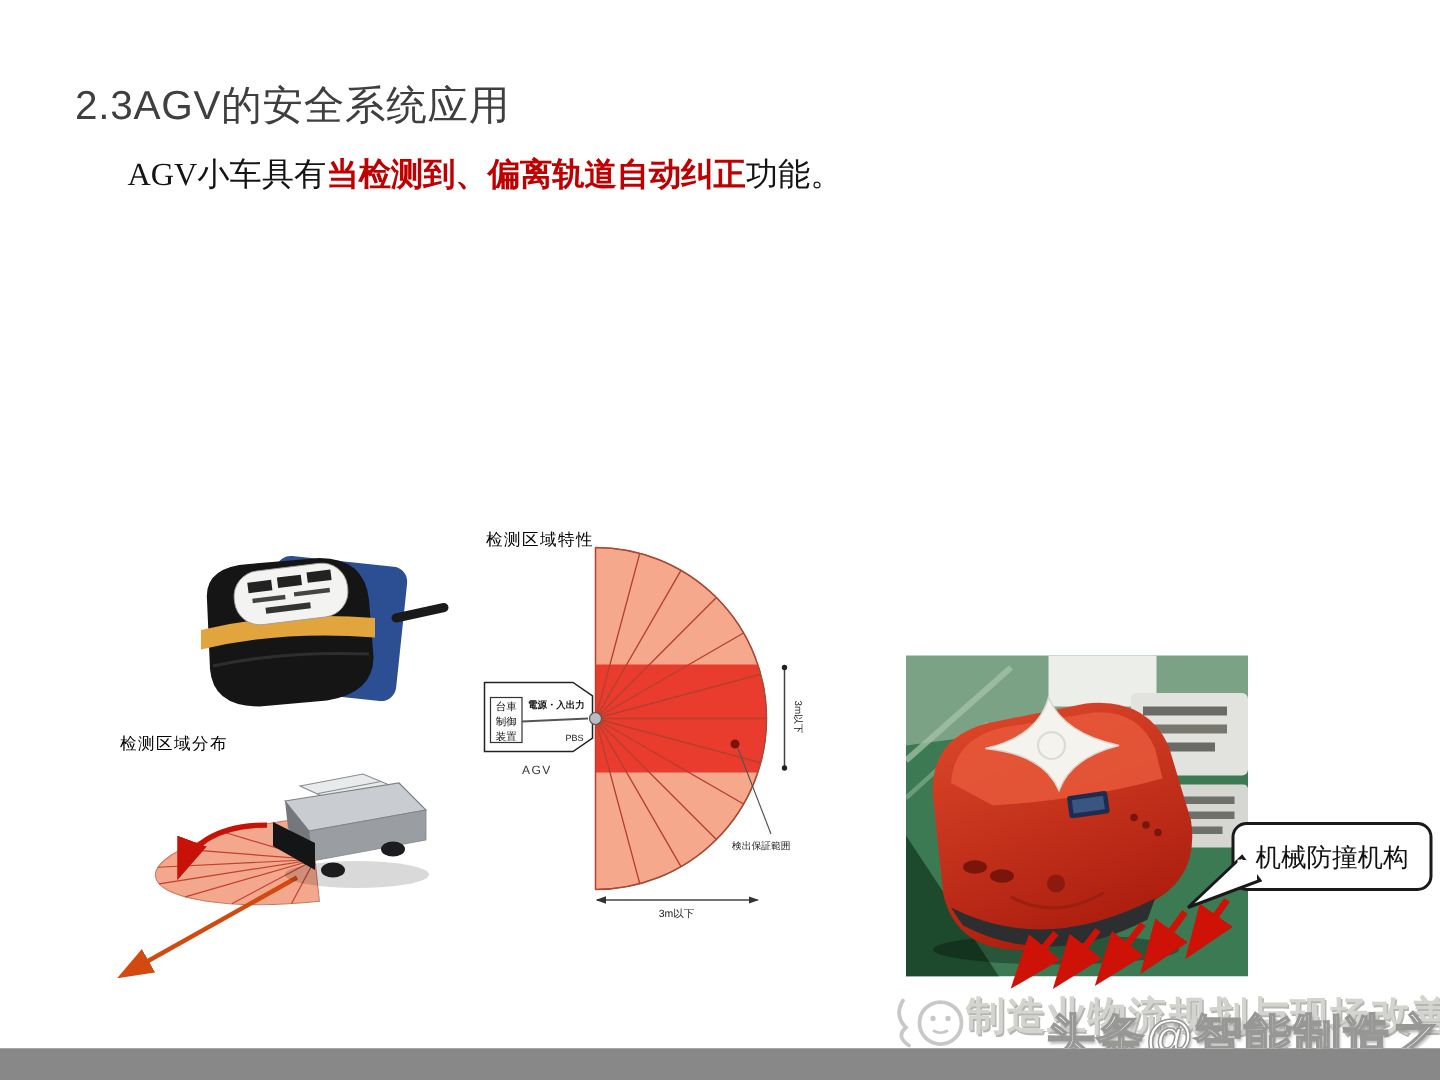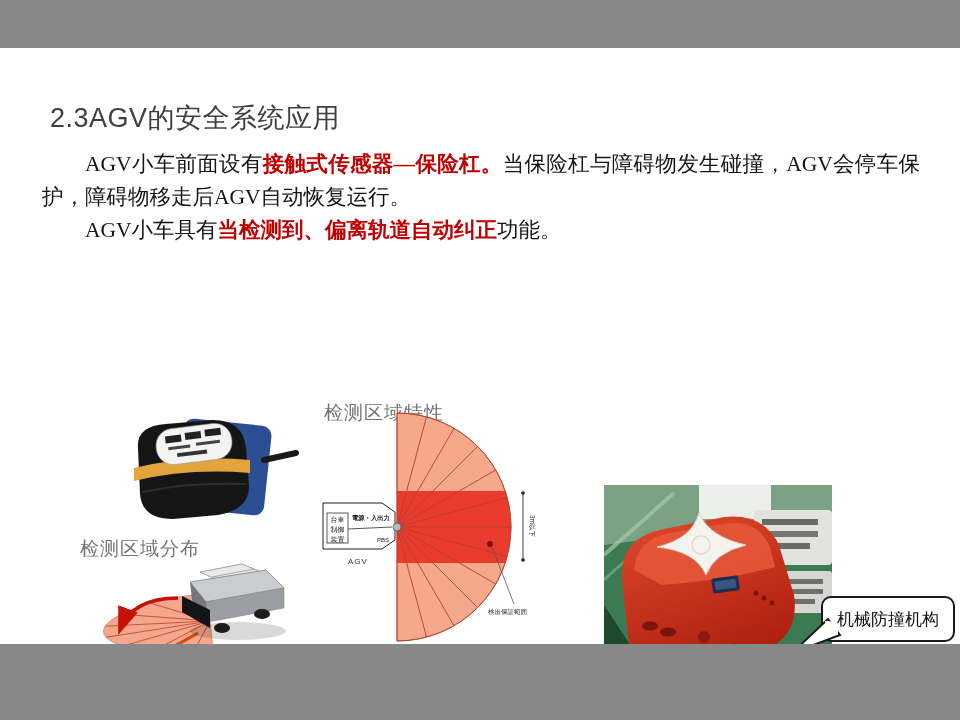--- a/index.html
+++ b/index.html
@@ -1,43 +1,42 @@
 <!DOCTYPE html>
 <html><head>
 <meta charset="utf-8">
 <style>
   html,body{margin:0;padding:0;background:#888;}
-  .slide{position:relative;width:960px;height:596px;background:#ffffff;overflow:hidden;
-         font-family:"Liberation Sans","DejaVu Sans",sans-serif;margin-top:48px;}
+  .slide{position:relative;width:960px;height:699px;background:#ffffff;overflow:hidden;
+         font-family:"Liberation Sans","DejaVu Sans",sans-serif;}
   .title{position:absolute;left:50px;top:52px;font-size:27px;color:#3f3f3f;
          font-weight:500;letter-spacing:.5px;}
   .body-text{position:absolute;left:42px;top:100px;width:878px;
          font-family:"Liberation Serif","DejaVu Serif",serif;
          font-size:21.5px;line-height:33px;color:#141414;text-align:justify;}
   .para{margin:0;text-indent:2em;}
   .hl{color:#c00000;font-weight:bold;}
-  .fig-label{position:absolute;font-size:19px;color:#737373;letter-spacing:1px;}
+  .fig-label{position:absolute;font-size:11px;color:#000000;letter-spacing:1px;}
   .abs{position:absolute;}
   .callout-text{font-size:17px;fill:#111;}
   .wm-gray{position:absolute;left:644px;top:660px;font-size:26px;font-weight:bold;
          color:#d3d3d0;text-shadow:1px 1px 0 #b5b5b2;letter-spacing:1px;white-space:nowrap;}
   .wm-white{position:absolute;left:698px;top:670px;font-size:32px;font-weight:bold;color:#ffffff;
          -webkit-text-stroke:1px #979795;
          text-shadow:1px 2px 2px rgba(90,90,90,.45);letter-spacing:1px;white-space:nowrap;}
   svg text{font-family:"Liberation Sans","DejaVu Sans",sans-serif;}
 </style>
 </head>
 <body>
 
 <div class="slide">
 
   <div class="title">2.3AGV的安全系统应用</div>
 
   <div class="body-text">
-      <p class="para"><span>AGV小车前面设有</span><span class="hl">接触式传感器—保险杠。</span><span>当保险杠与障碍物发生碰撞，AGV会停车保护，障碍物移走后AGV自动恢复运行。</span></p>
       <p class="para"><span>AGV小车具有</span><span class="hl">当检测到、偏离轨道自动纠正</span><span>功能。</span></p>
     </div>
 
   <svg class="abs" style="left:118px;top:360px;" width="182" height="130" viewBox="0 0 182 130">
     <rect x="62" y="14" width="88" height="90" rx="10" fill="#2b4f92" transform="rotate(6 106 59)"></rect>
     <path d="M146,52 L178,45" stroke="#1a1a1a" stroke-width="6" stroke-linecap="round"></path>
     <path d="M20,40 Q18,18 48,16 L95,12 Q125,12 128,40 L131,78 Q131,102 100,107 L55,111 Q24,111 22,86 Z" fill="#151515"></path>
     <path d="M24,84 Q70,74 128,76" stroke="#2e2e2e" stroke-width="2" fill="none"></path>
     <path d="M16,60 Q70,47 132,52 L132,65 Q70,60 16,73 Z" fill="#e2a43d"></path>
     <g transform="rotate(-7 76 36)">

